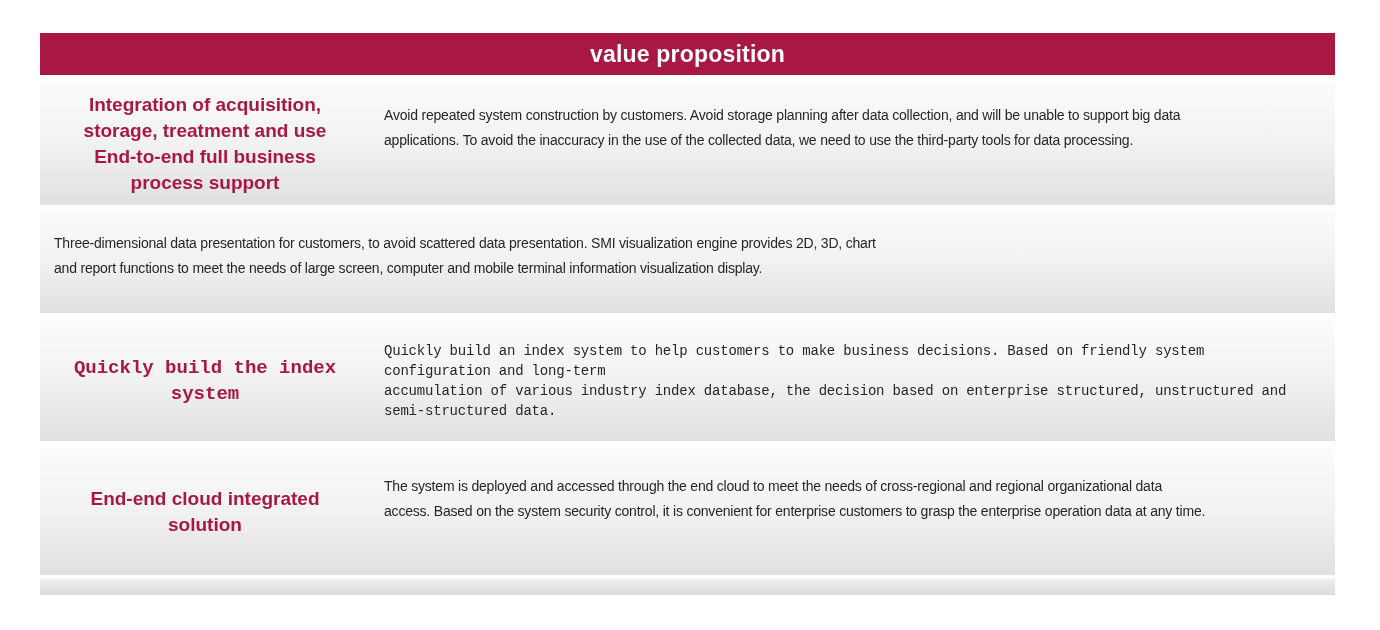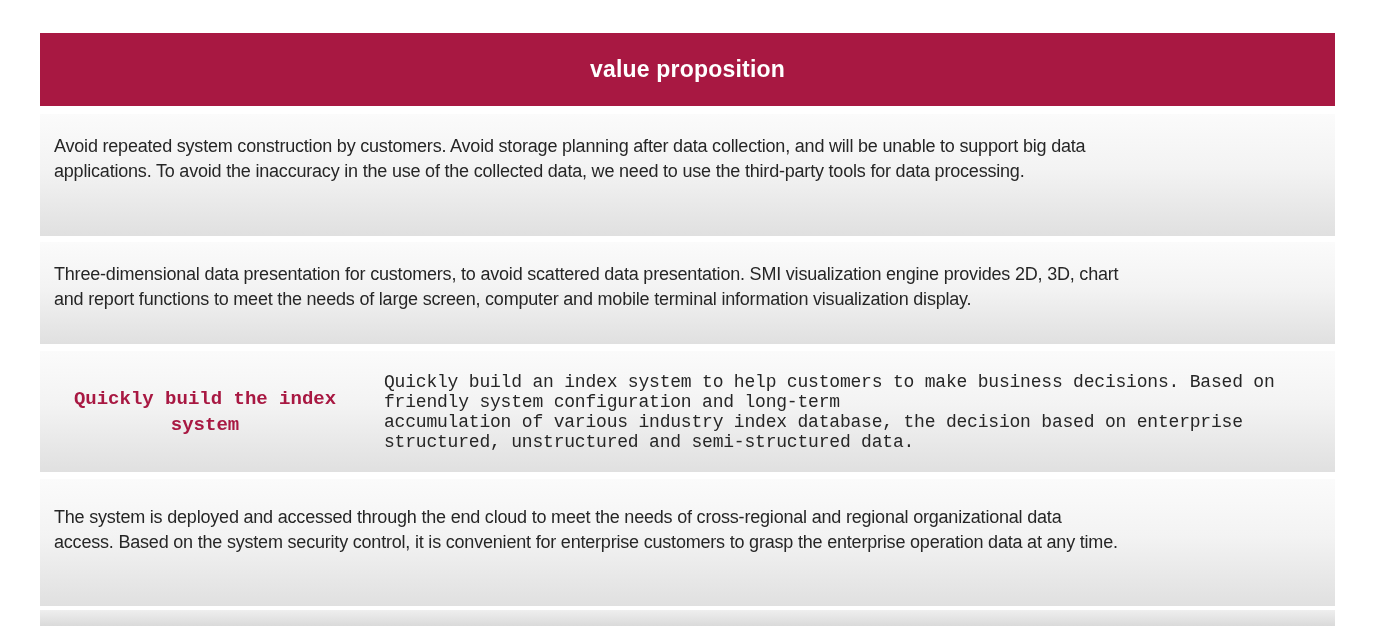--- a/index.html
+++ b/index.html
@@ -8,21 +8,21 @@
     background: #ffffff;
     font-family: "Liberation Sans", sans-serif;
     overflow: hidden;
   }
   .slide {
     position: absolute;
     left: 40px; top: 33px;
     width: 1295px;
   }
   .banner {
-    height: 73px;
+    height: 42px;
     background: #A81842;
     display: flex;
     align-items: center;
     justify-content: center;
   }
   .banner span {
     color: #ffffff;
     font-size: 23px;
     font-weight: 700;
     letter-spacing: 0.2px;
@@ -45,21 +45,21 @@
     white-space: pre-line;
     color: #A81842;
     font-size: 19px;
     font-weight: 700;
     line-height: 26px;
   }
   .cell-body {
     flex: 1;
     padding: 20px 18px 0 14px;
     color: #262626;
-    font-size: 18px;
+    font-size: 14px;
     line-height: 25px;
     letter-spacing: -0.2px;
     white-space: pre-line;
     overflow: hidden;
   }
   .row-3 .cell-body { padding-top: 21px; line-height: 20px; }
   .row-4 .cell-body { padding-top: 26px; }
   .footer-strip {
     margin-top: 4px;
     height: 16px;
@@ -69,36 +69,42 @@
 </head>
 <body>
 
 <div class="slide">
 
   <div class="banner">
     <span>value proposition</span>
   </div>
 
   <div class="row row-1">
+    <div class="cell-heading">Integration of acquisition,
+storage, treatment and use
+End-to-end full business
+process support</div>
     <div class="cell-body">Avoid repeated system construction by customers. Avoid storage planning after data collection, and will be unable to support big data
 applications. To avoid the inaccuracy in the use of the collected data, we need to use the third-party tools for data processing.</div>
   </div>
 
   <div class="row row-2">
     <div class="cell-body">Three-dimensional data presentation for customers, to avoid scattered data presentation. SMI visualization engine provides 2D, 3D, chart
 and report functions to meet the needs of large screen, computer and mobile terminal information visualization display.</div>
   </div>
 
   <div class="row row-3">
     <div class="cell-heading">Quickly build the index
 system</div>
     <div class="cell-body">Quickly build an index system to help customers to make business decisions. Based on friendly system configuration and long-term
 accumulation of various industry index database, the decision based on enterprise structured, unstructured and semi-structured data.</div>
   </div>
 
   <div class="row row-4">
+    <div class="cell-heading">End-end cloud integrated
+solution</div>
     <div class="cell-body">The system is deployed and accessed through the end cloud to meet the needs of cross-regional and regional organizational data
 access. Based on the system security control, it is convenient for enterprise customers to grasp the enterprise operation data at any time.</div>
   </div>
 
   <div class="footer-strip"></div>
 
 </div>
 
 </body></html>

